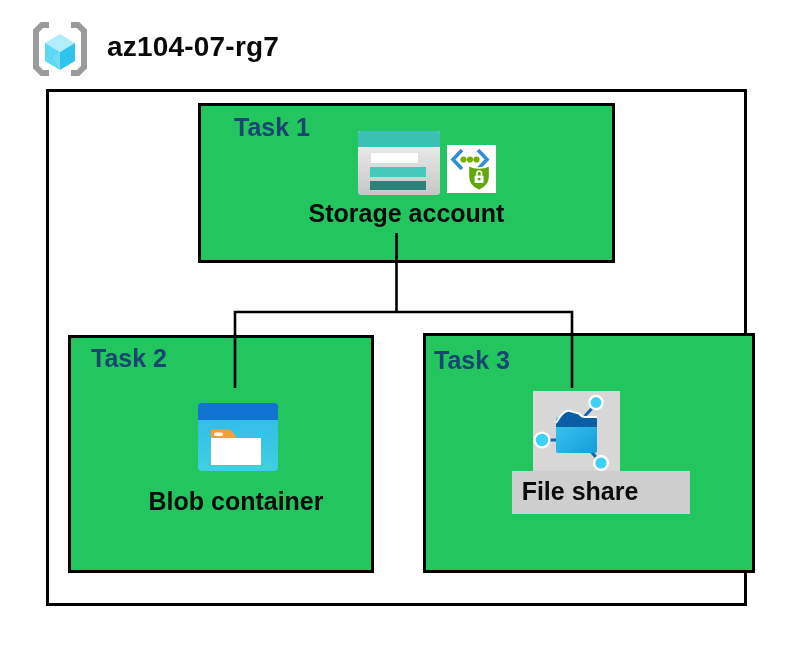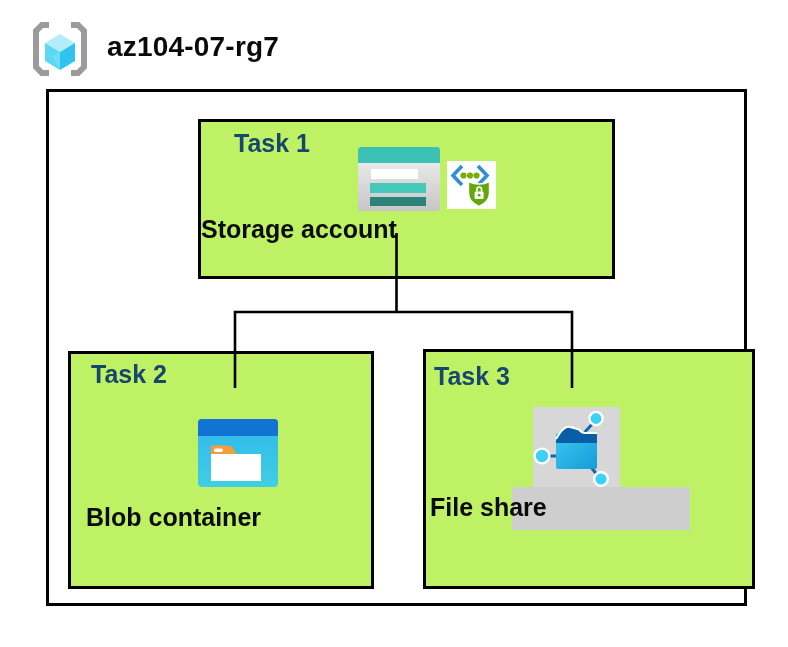--- a/index.html
+++ b/index.html
@@ -14,37 +14,36 @@
     position:absolute;left:107px;top:31px;font-size:28px;font-weight:bold;
     color:#0a0a0a;letter-spacing:0.2px;
   }
   
   .outer{
     position:absolute;left:46px;top:89px;width:701px;height:517px;
     border:3px solid #000;box-sizing:border-box;background:#fff;
   }
   
   .task{
-    position:absolute;background:#bef264;border:3px solid #000;
+    position:absolute;background:#22c55e;border:3px solid #000;
     box-sizing:border-box;
-    margin-top:16px;
   }
   #task1{left:198px;top:103px;width:417px;height:160px;}
   #task2{left:68px;top:335px;width:306px;height:238px;}
   #task3{left:423px;top:333px;width:332px;height:240px;}
   .task-label{
     position:absolute;font-size:25px;font-weight:bold;color:#17466F;
     white-space:nowrap;
   }
   #task1 .task-label{left:33px;top:7px;}
   #task2 .task-label{left:20px;top:6px;}
   #task3 .task-label{left:8px;top:10px;}
   .res-label{
     position:absolute;font-size:25px;font-weight:bold;color:#0b0b0b;
-    white-space:nowrap;
+    text-align:center;white-space:nowrap;
   }
   #task1 .res-label{left:0;top:93px;width:411px;}
   #task2 .res-label{left:15px;top:149px;width:300px;}
   #task3 .res-label{left:4px;top:141px;width:300px;z-index:3;}
   
   .storage-icon{position:absolute;left:157px;top:25px;}
   .sas-icon{position:absolute;left:246px;top:39px;}
   .blob-icon{position:absolute;left:127px;top:65px;}
   .fileshare-icon{position:absolute;left:107px;top:55px;}
   .label-band{

